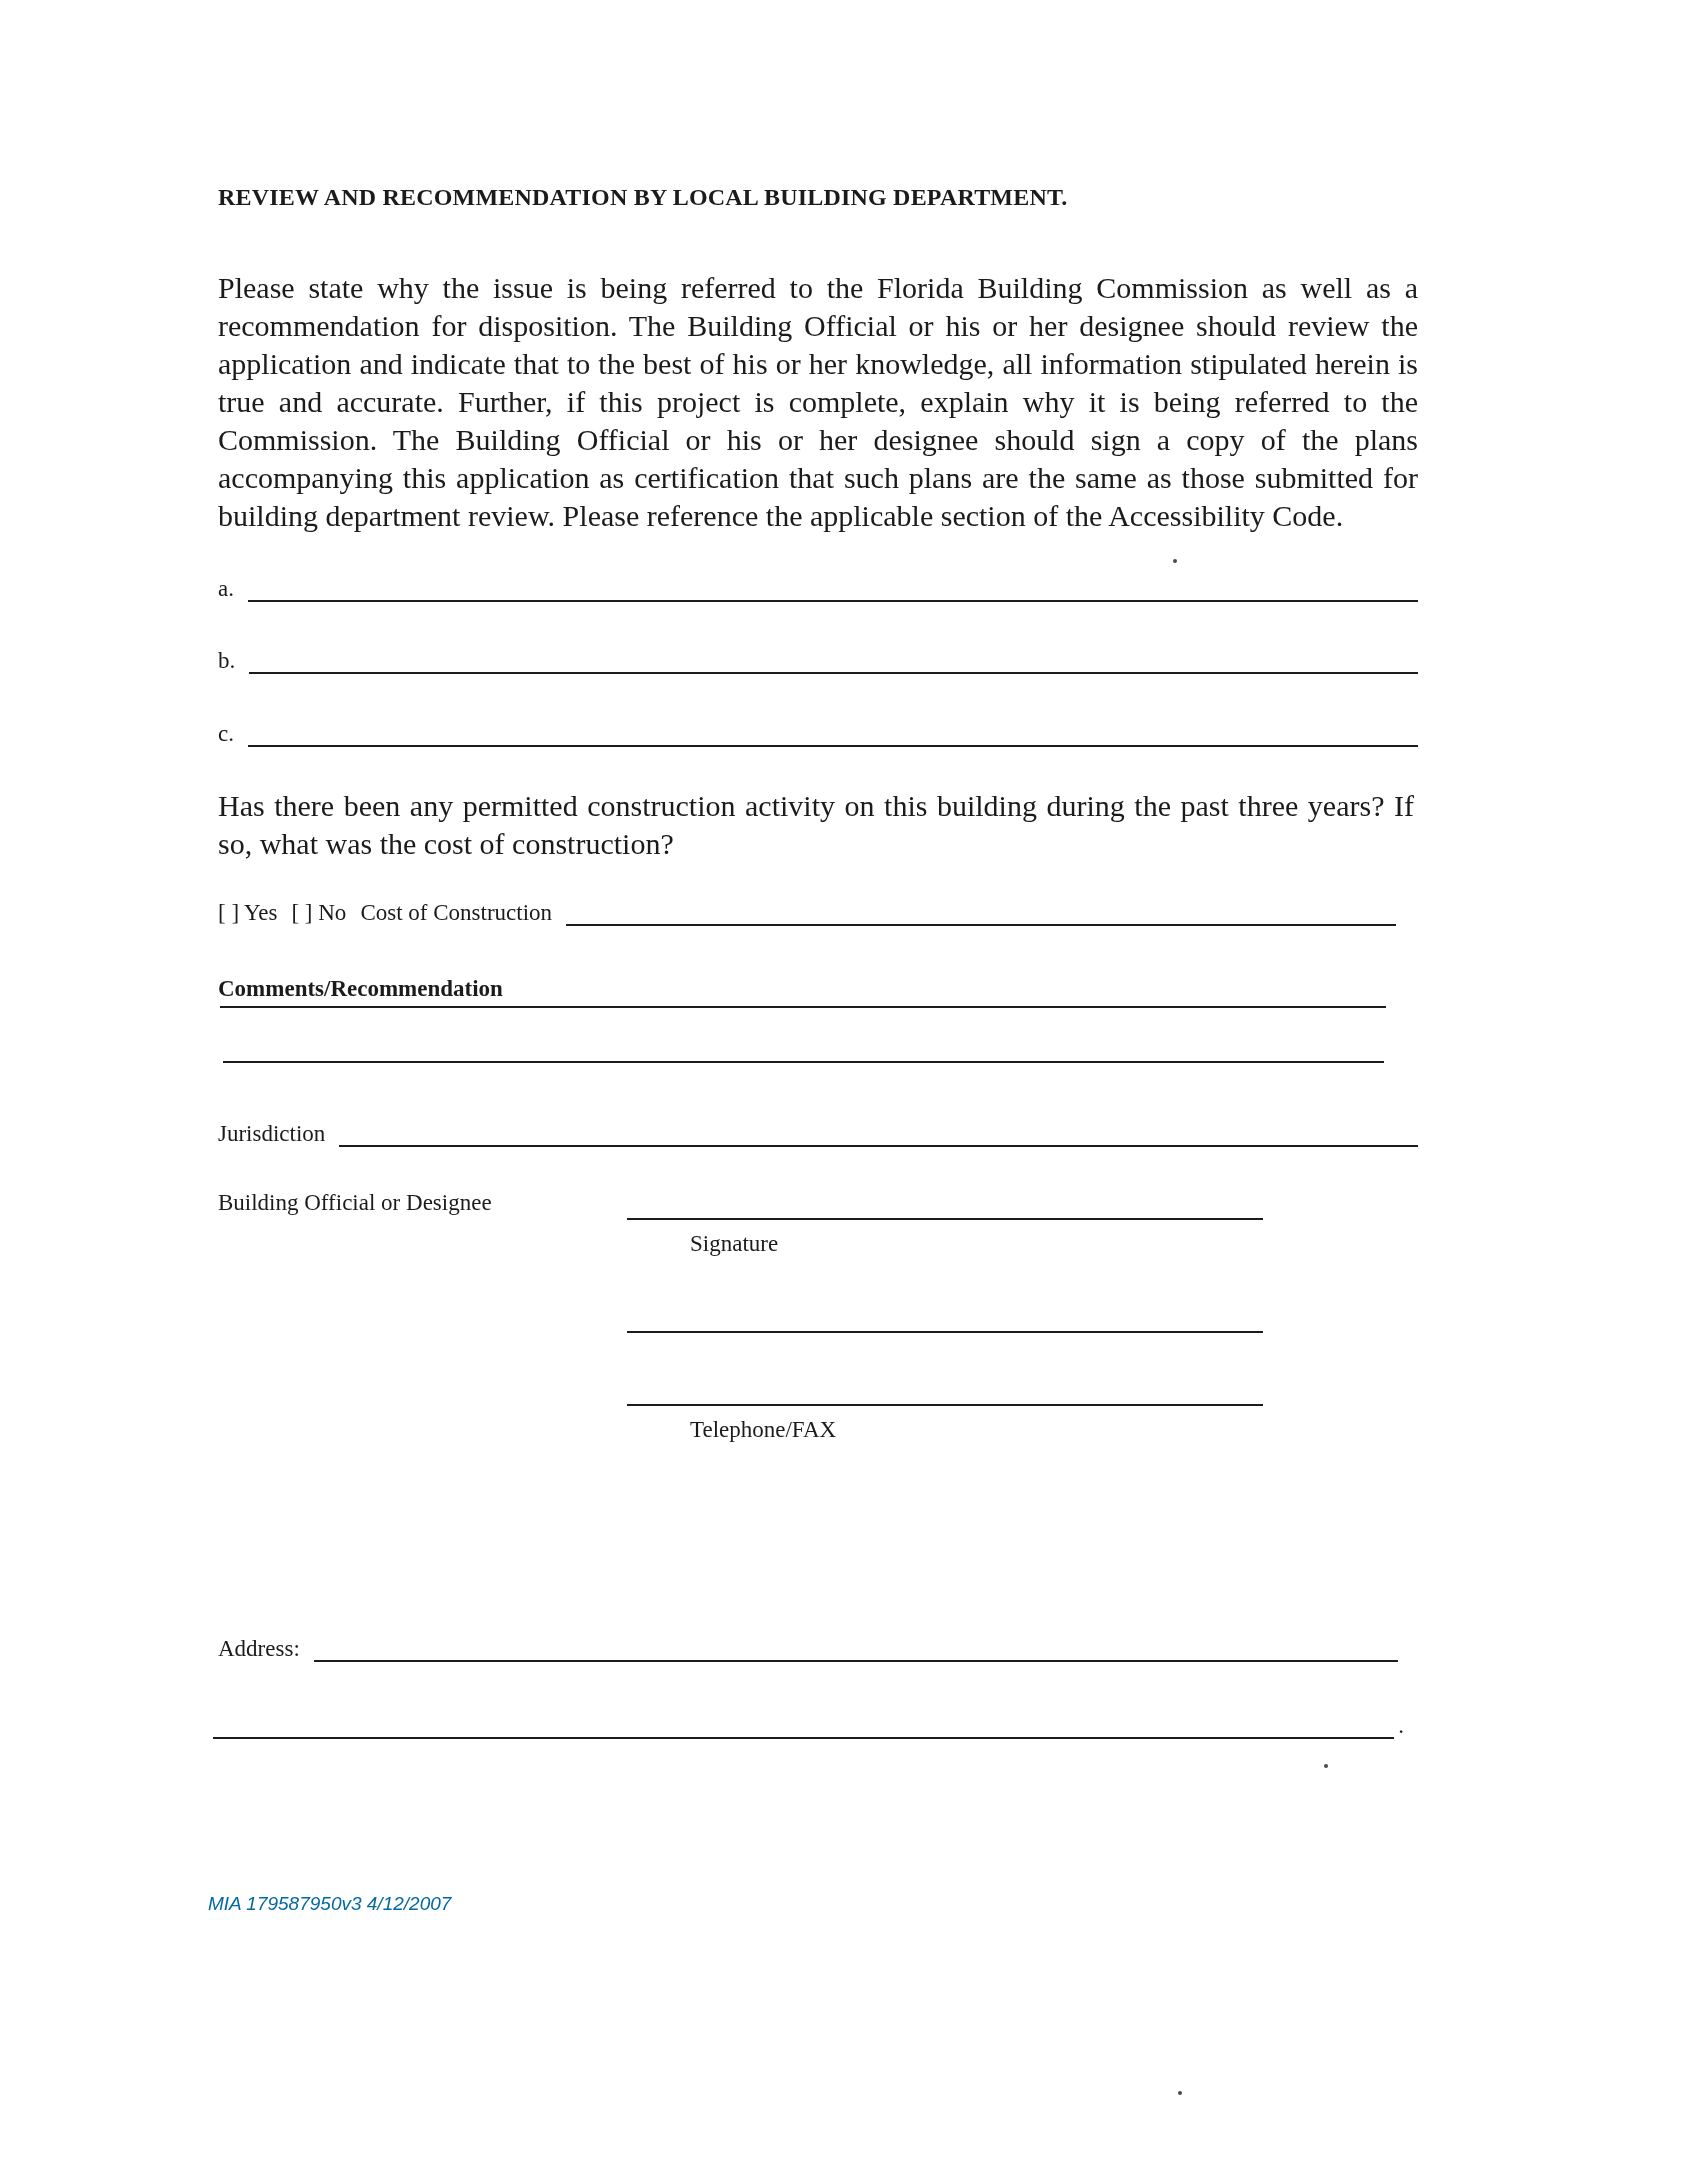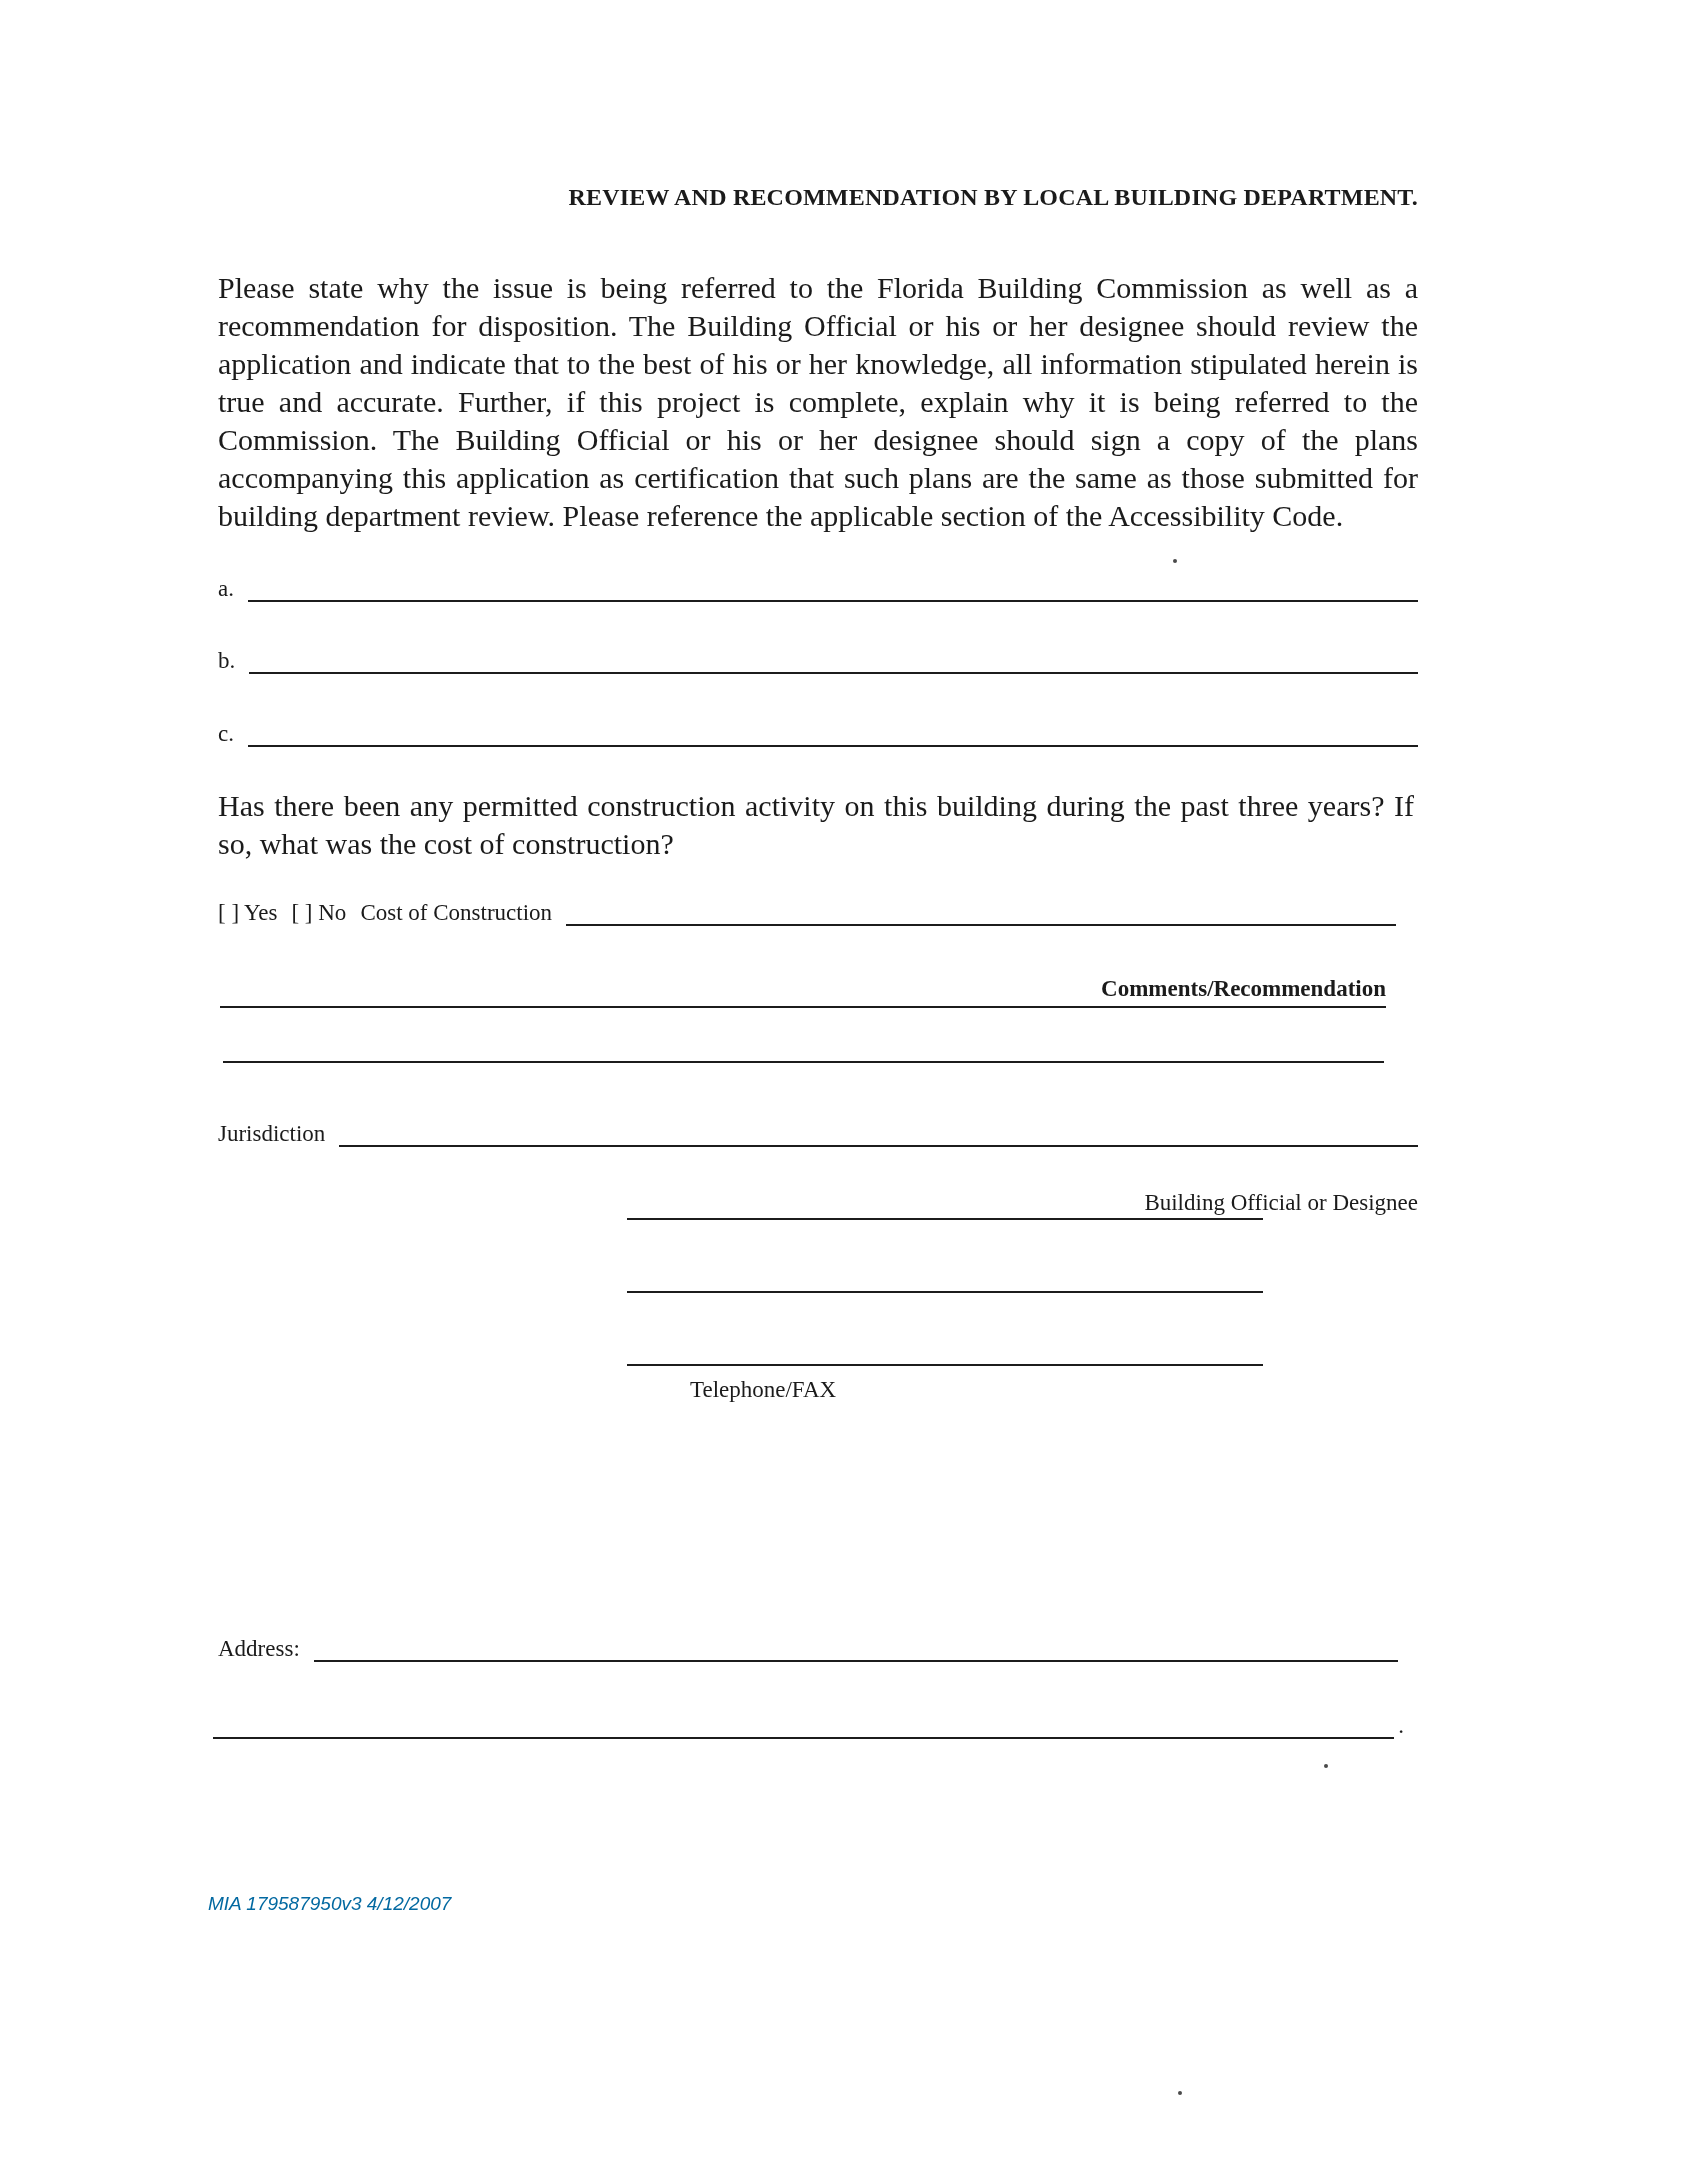--- a/index.html
+++ b/index.html
@@ -13,21 +13,20 @@
     height: 2177px;
     background: #ffffff;
     font-family: "Liberation Serif", serif;
     color: #1b1b1b;
     overflow: hidden;
   }
   .sec {
     position: absolute;
     left: 218px;
     right: 265px;
-    text-align: right;
   }
   .title {
     top: 184px;
     font-size: 24px;
     font-weight: bold;
     margin: 0;
     letter-spacing: 0.2px;
   }
   .para {
     font-size: 30px;
@@ -155,20 +154,21 @@
   <div class="sec row jurisdiction">
     <span class="lbl">Jurisdiction</span>
     <span class="line"></span>
   </div>
 
   <div class="sec official-label">Building Official or Designee</div>
 
   <div class="sig-block">
     <div class="sig-item">
       <div class="sig-line"></div>
+      <div class="sig-caption">Signature</div>
     </div>
     <div class="sig-item">
       <div class="sig-line"></div>
     </div>
     <div class="sig-item">
       <div class="sig-line"></div>
       <div class="sig-caption">Telephone/FAX</div>
     </div>
   </div>
 

